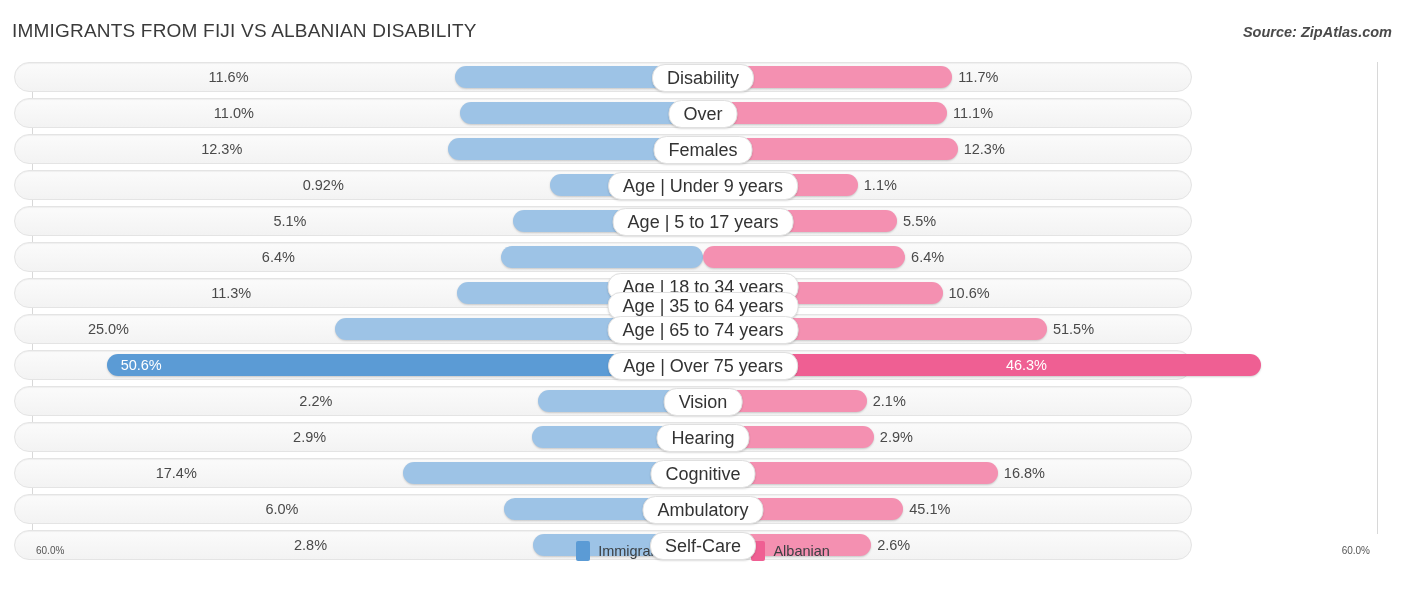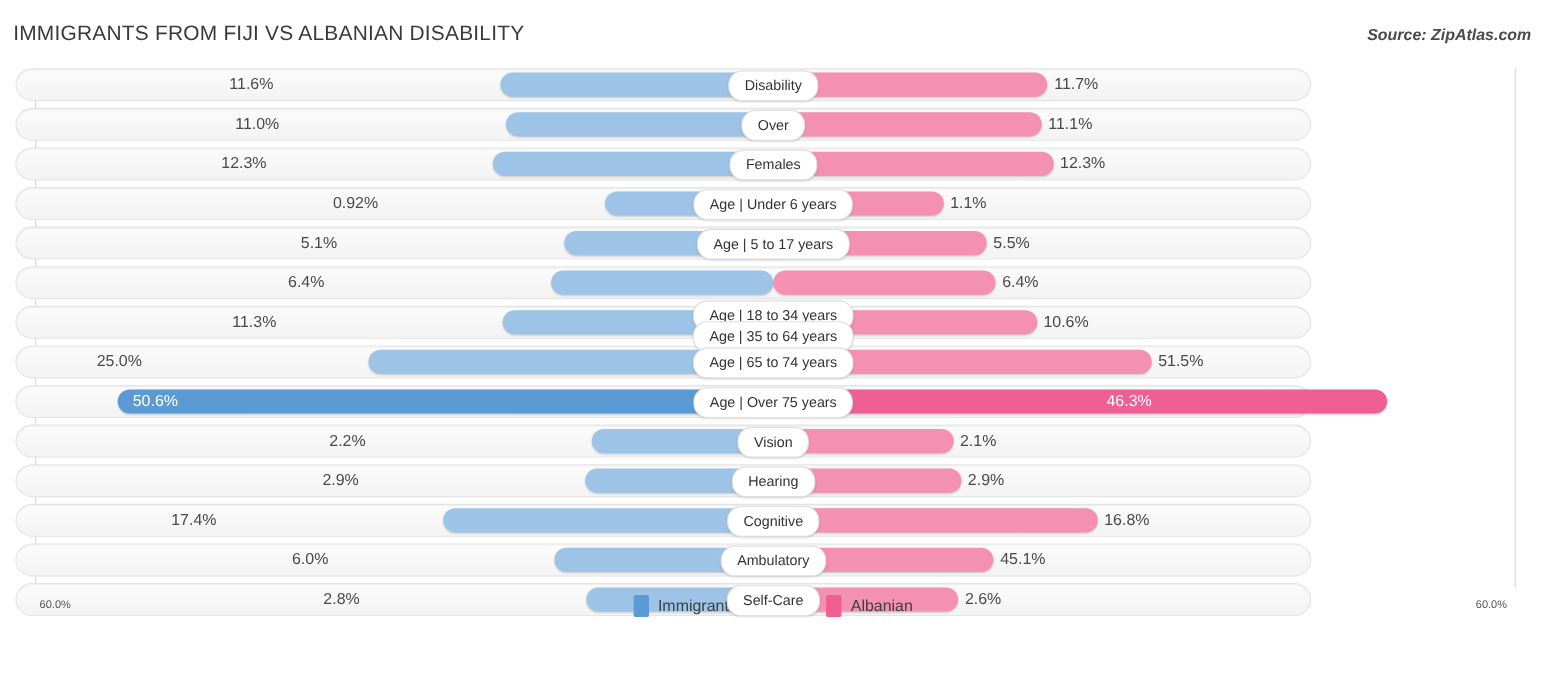--- a/index.html
+++ b/index.html
@@ -70,21 +70,21 @@
   .val.right{text-align:left;}
   .row.hl .val{color:#ffffff;}
 
   .label{
     position:absolute;left:50%;top:2px;transform:translateX(-50%);
     height:26px;line-height:26px;
     padding:0 14px;
     background:#ffffff;
     border:1px solid #e0e0e0;
     border-radius:13px;
-    font-size:13px;color:#333;
+    font-size:18px;color:#333;
     white-space:nowrap;
     box-shadow:0 1px 2px rgba(0,0,0,.14);
     z-index:3;
   }
 
   
   .axis{
     position:absolute;top:474px;height:30px;line-height:30px;
     font-size:10px;color:#555;
   }
@@ -136,21 +136,21 @@
           <div class="val left" style="right: 963.716px;">12.3%</div>
           <div class="val right" style="left: 963.716px;">12.3%</div>
           <div class="label" style="left: 703px;">Females</div>
         </div>
         <div class="row">
           <div class="track"></div>
           <div class="bar left" style="left: 549.794px; width: 153.206px;"></div>
           <div class="bar right" style="left: 703px; width: 154.812px;"></div>
           <div class="val left" style="right: 862.206px;">0.92%</div>
           <div class="val right" style="left: 863.812px;">1.1%</div>
-          <div class="label" style="left: 703px;">Age | Under 6 years</div>
+          <div class="label" style="left: 703px;">Age | Under 9 years</div>
         </div>
         <div class="row">
           <div class="track"></div>
           <div class="bar left" style="left: 512.508px; width: 190.492px;"></div>
           <div class="bar right" style="left: 703px; width: 194.06px;"></div>
           <div class="val left" style="right: 899.492px;">5.1%</div>
           <div class="val right" style="left: 903.06px;">5.5%</div>
           <div class="label" style="left: 703px;">Age | 5 to 17 years</div>
         </div>
         <div class="row">

